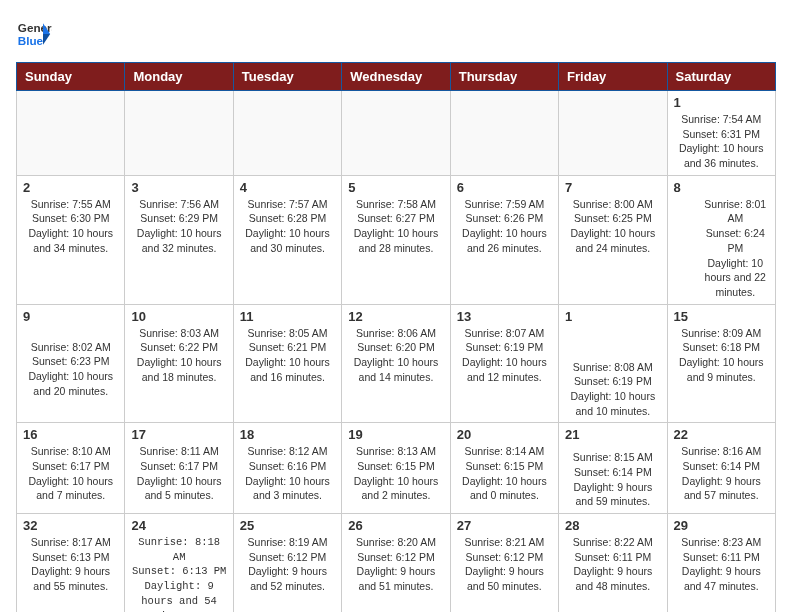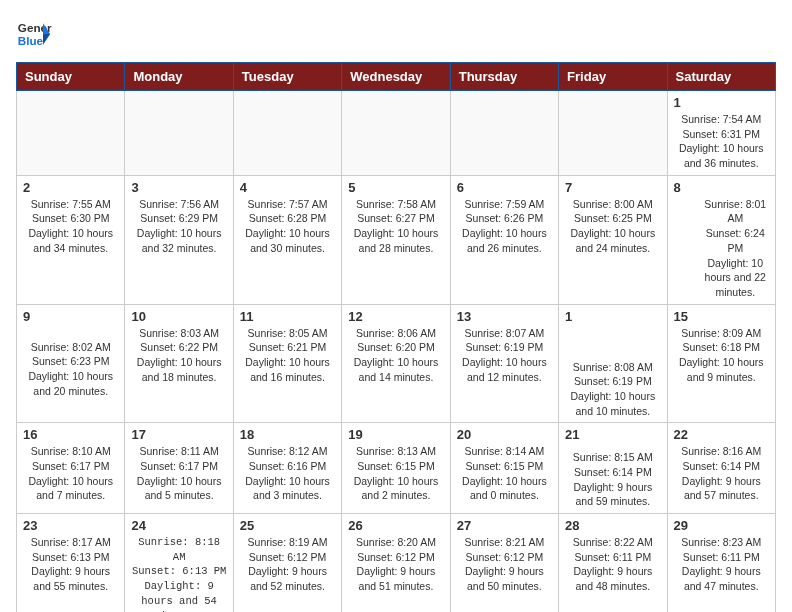--- a/index.html
+++ b/index.html
@@ -254,21 +254,21 @@
         </td>
         <td>
           <div class="day-number">22</div>
           <div class="day-info" style="white-space: pre-line;">Sunrise: 8:16 AM
 Sunset: 6:14 PM
 Daylight: 9 hours and 57 minutes.</div>
         </td>
       </tr>
       <tr>
         <td>
-          <div class="day-number">23</div>
+          <div class="day-number">32</div>
           <div class="day-info" style="white-space: pre-line;">Sunrise: 8:17 AM
 Sunset: 6:13 PM
 Daylight: 9 hours and 55 minutes.</div>
         </td>
         <td>
           <div class="day-number">24</div>
           <div class="day-info" style="white-space: pre-line; font-family: Liberation Mono, monospace;">Sunrise: 8:18 AM
 Sunset: 6:13 PM
 Daylight: 9 hours and 54 minutes.</div>
         </td>

